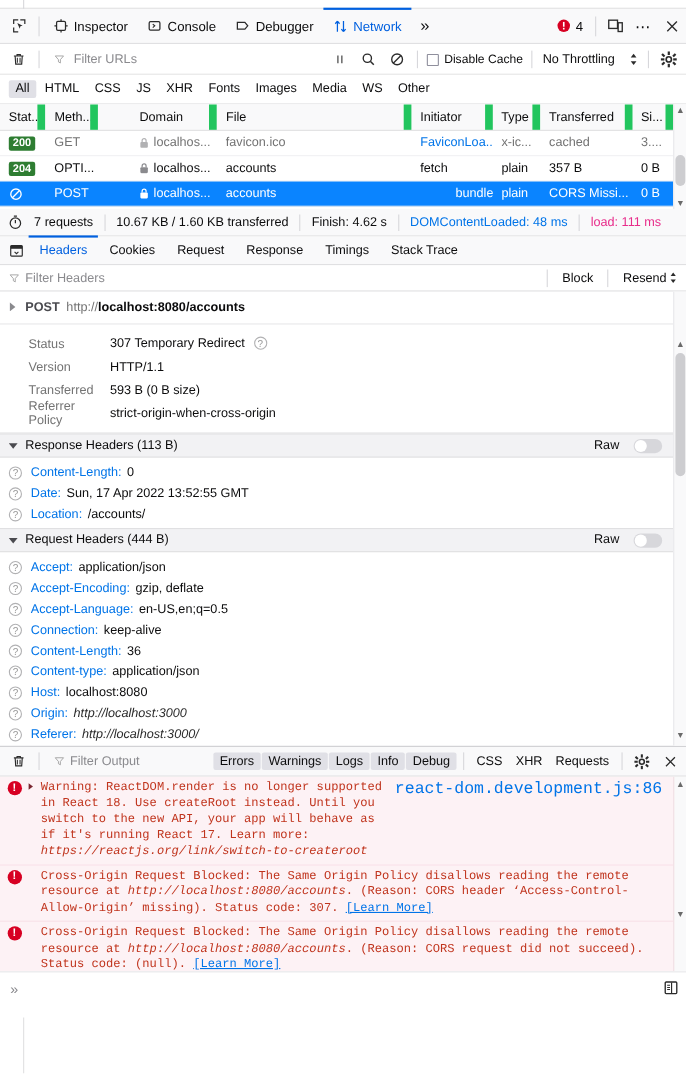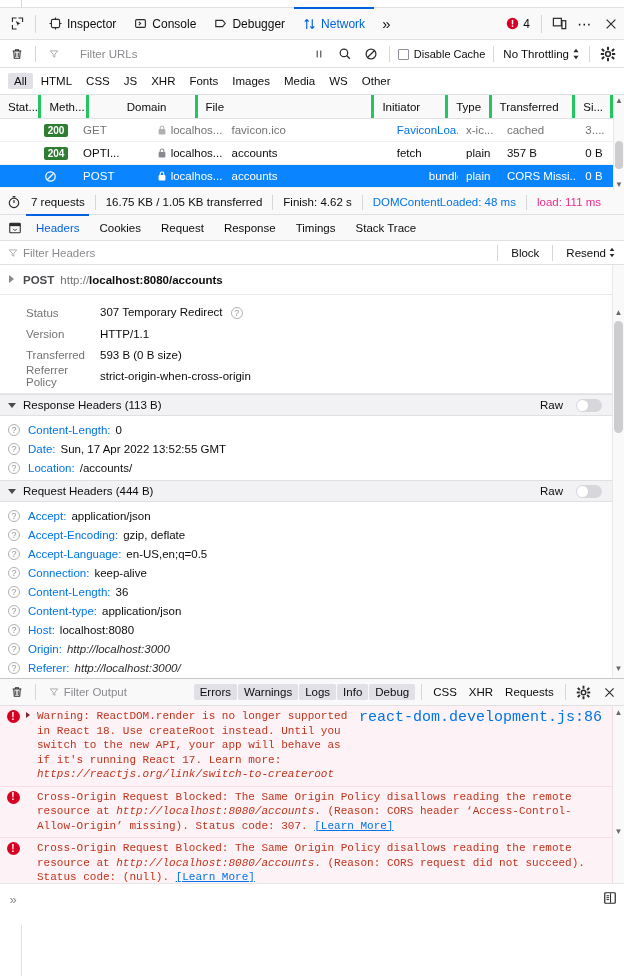--- a/index.html
+++ b/index.html
@@ -43,45 +43,45 @@
   .err-count { display:flex; align-items:center; gap:4px; padding: 0 7px; cursor:pointer; }
   .err-count .n { font-size:12px; color:#0c0c0d; }
   .tb-icon-btn { width:26px; height:26px; display:flex; align-items:center; justify-content:center; cursor:pointer; border-radius:2px; }
   .dots { letter-spacing:1.5px; font-size:14px; line-height:6px; color:#0c0c0d; }
 
   
   .net-toolbar {
     height: 28px; display:flex; align-items:center; background:#fff;
     border-bottom:1px solid #e0e0e2; padding-left:4px;
   }
-  .filter-box { flex:1 1 auto; display:flex; align-items:center; gap:21px; height:22px; padding-left:8px; min-width:0; }
+  .filter-box { flex:1 1 auto; display:flex; align-items:center; gap:8px; height:22px; padding-left:8px; min-width:0; }
   .filter-box .ph { color:#8a8a8e; font-size:11.5px; }
   .pipe { width:1px; height:16px; background:#d7d7db; margin:0 5px; }
   .chk-wrap { display:flex; align-items:flex-end; gap:5px; cursor:pointer; padding:0 3px; }
   .chk { width:11px; height:11px; border:1px solid #8f8f9d; background:#fff; border-radius:1px; }
-  .throttle { display:flex; align-items:center; gap:3px; cursor:pointer; padding:0 4px; font-size:11.5px; }
+  .throttle { display:flex; align-items:center; gap:13px; cursor:pointer; padding:0 4px; font-size:11.5px; }
 
   
   .type-row {
     height: 27px; display:flex; align-items:center; gap:2px; padding-left:8px;
     background:#fff; border-bottom:1px solid #e0e0e2;
   }
   .type-pill {
     font-size:11.5px; padding: 2px 6px; border-radius:2px; cursor:pointer; color:#0c0c0d;
   }
   .type-pill.active { background:#e0e0e6; }
 
   
   .req-table { background:#fff; }
   .req-head {
     display:flex; height:24px; align-items:stretch;
     background:#f9f9fa; border-bottom:1px solid #e0e0e2; font-size:11.5px; color:#0c0c0d;
   }
-  .req-head .cell { display:flex; align-items:center; padding-left:8px; border-right:3px solid #22c55e; overflow:hidden; white-space:nowrap; cursor:pointer;}
-  .req-row { display:flex; height:23px; align-items:stretch; font-size:11.5px; border-bottom:1px solid #f1f1f3; cursor:pointer;padding-left:36px; }
+  .req-head .cell { display:flex; align-items:center; padding-left:8px; border-right:7px solid #22c55e; overflow:hidden; white-space:nowrap; cursor:pointer;}
+  .req-row { display:flex; height:23px; align-items:stretch; font-size:11.5px; border-bottom:1px solid #f1f1f3; cursor:pointer; }
   .req-row .cell { display:flex; align-items:center; padding-left:8px; overflow:hidden; white-space:nowrap; }
   .req-row.selected { background:#0a84ff; color:#fff; }
   .c-status{ width:42px; } .c-method{ width:48px; } .c-domain{ width:80px;margin-left:30px; }
   .c-file{ width:180px; } .c-init{ width:75px; } .c-type{ width:44px; }
   .c-transf{ width:85px; } .c-size{ width:38px; }
   .badge { display:inline-block; min-width:24px; text-align:center; font-size:10px;
            padding:1px 3px; border-radius:2px; background:#2e7d32; color:#fff; font-weight:bold;}
   .lock { display:inline-block; width:8px; height:10px; position:relative; margin-right:5px; flex:0 0 auto;}
   .init-link { color:#0074e8; }
   .req-row.selected .init-link { color:#fff;margin-left:32px; }
@@ -449,21 +449,21 @@
 
   <div class="summary">
     <span>
       <svg width="14" height="14" viewBox="0 0 16 16">
         <circle cx="8" cy="9" r="5.4" fill="none" stroke="#2b2b2b" stroke-width="1.3"></circle>
         <path d="M8 9V5.6M6.4 1.8h3.2" stroke="#2b2b2b" stroke-width="1.3"></path>
       </svg>
     </span>
     <span class="seg">7 requests</span>
     <span class="vsep"></span>
-    <span class="seg">16.75 KB / 1.05 KB transferred</span>
+    <span class="seg">10.67 KB / 1.60 KB transferred</span>
     <span class="vsep"></span>
     <span class="seg">Finish: 4.62 s</span>
     <span class="vsep"></span>
     <span class="seg sum-dcl">DOMContentLoaded: 48 ms</span>
     <span class="vsep"></span>
     <span class="seg sum-load">load: 111 ms</span>
   </div>
 
   <div class="det-tabs">
     <div class="panel-toggle">

